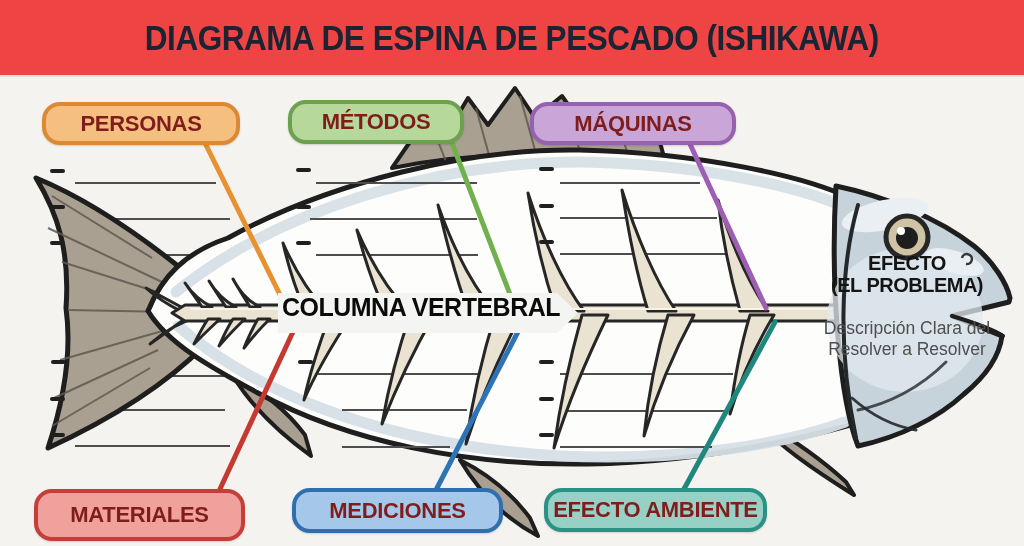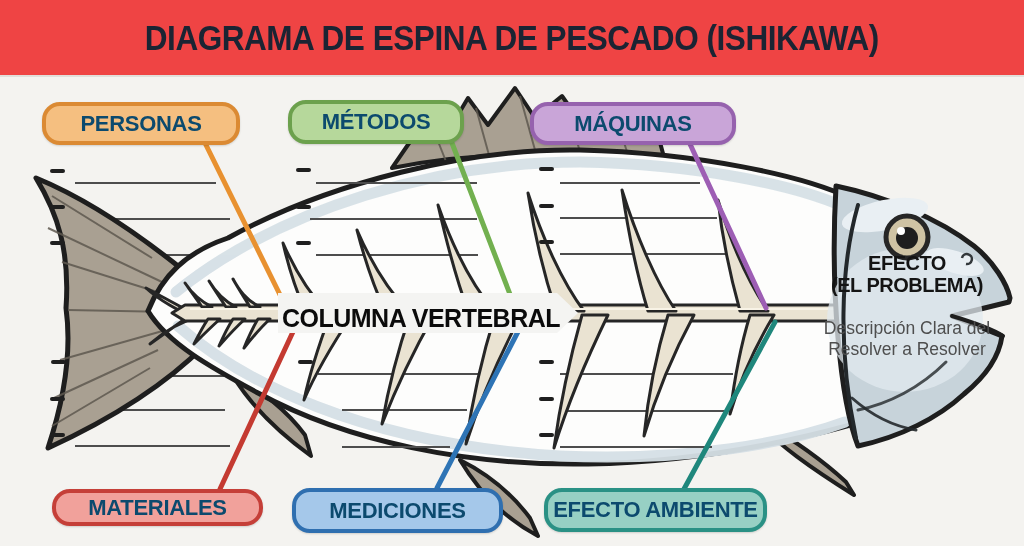--- a/index.html
+++ b/index.html
@@ -27,34 +27,34 @@
   .cat-box{
     position:absolute;
     background:var(--fill);
     border:4px solid var(--border);
     border-radius:18px;
     display:flex;align-items:center;justify-content:center;
     box-sizing:border-box;
     box-shadow:0 1px 2px rgba(0,0,0,0.15);
   }
   .cat-box span{
-    font-weight:bold;font-size:22px;color:#0c4a6e;letter-spacing:-0.3px;white-space:nowrap;
+    font-weight:bold;font-size:22px;color:#7f1d1d;letter-spacing:-0.3px;white-space:nowrap;
   }
   .box-personas{left:42px;top:102px;width:198px;height:43px;}
   .box-metodos{left:288px;top:100px;width:176px;height:44px;}
   .box-maquinas{left:530px;top:102px;width:206px;height:43px;}
-  .box-materiales{left:52px;top:489px;width:211px;height:37px;}
+  .box-materiales{left:34px;top:489px;width:211px;height:52px;}
   .box-mediciones{left:292px;top:488px;width:211px;height:45px;}
   .box-medio{left:544px;top:488px;width:223px;height:44px;}
   
   .spine-banner{
     position:absolute;left:278px;top:293px;width:300px;height:40px;
     background:#F4F4F2;
     clip-path:polygon(0 0,93% 0,100% 50%,93% 100%,0 100%);
-    display:flex;align-items:flex-end;justify-content:center;
+    display:flex;align-items:flex-start;justify-content:center;
     filter:drop-shadow(0 1px 2px rgba(0,0,0,0.25));
   }
   .spine-banner span{
     font-weight:bold;font-size:25px;color:#0B0B0B;letter-spacing:-0.5px;
     padding-right:14px;white-space:nowrap;
   }
   
   .effect{
     position:absolute;left:798px;top:252px;width:218px;
     text-align:center;line-height:1.12;

